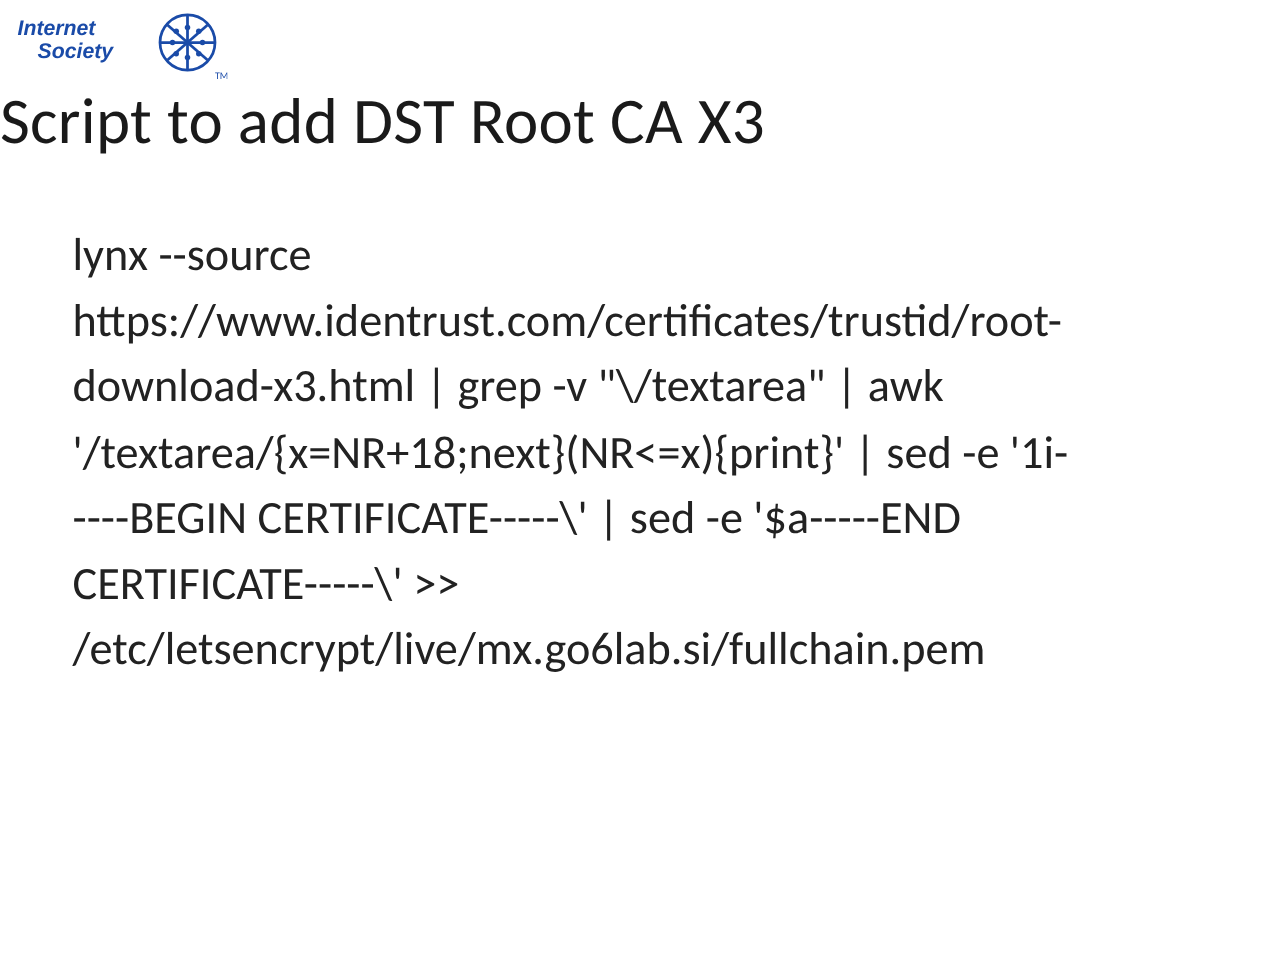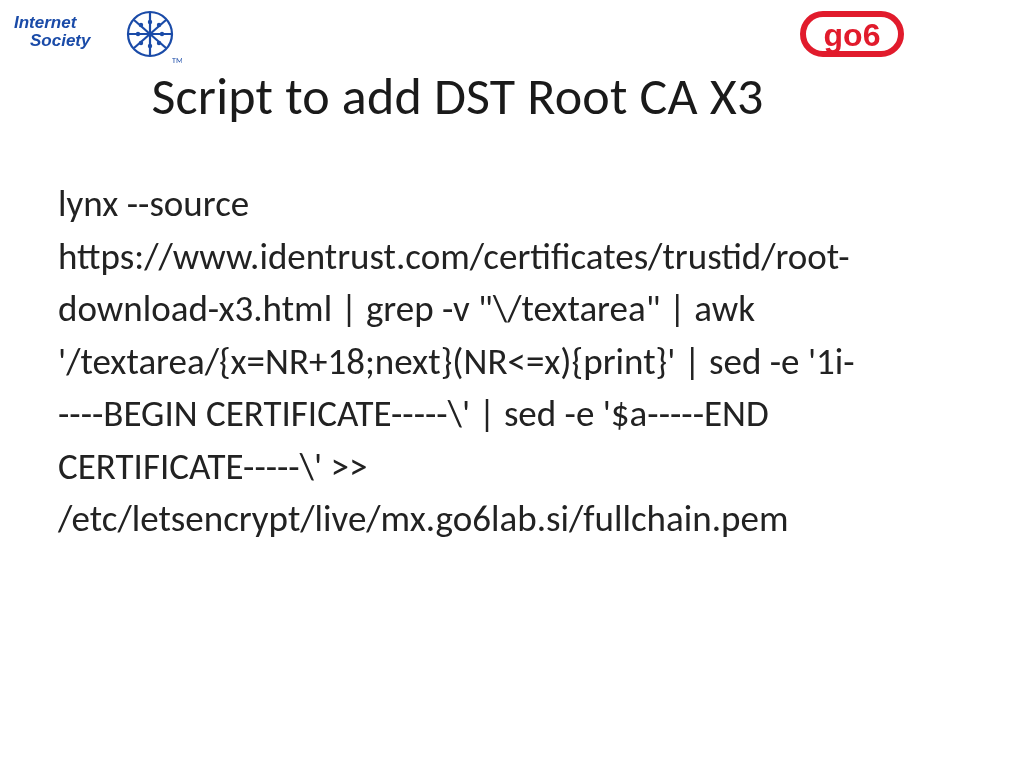--- a/index.html
+++ b/index.html
@@ -30,21 +30,21 @@
     top: 6px;
     right: 8px;
     width: 110px;
     height: 56px;
   }
   .title {
     position: absolute;
     top: 64px;
     left: 0;
     right: 0;
-    text-align: center;
+    text-align: left;
     font-size: 52px;
     color: #1a1a1a;
     font-weight: 400;
     letter-spacing: 0.2px;
   }
   .body-text {
     position: absolute;
     top: 178px;
     left: 58px;
     right: 50px;
@@ -81,33 +81,18 @@
         <circle cx="138" cy="38" r="2.2"></circle>
         <circle cx="147" cy="17" r="2.2"></circle>
         <circle cx="129" cy="35" r="2.2"></circle>
         <circle cx="129" cy="17" r="2.2"></circle>
         <circle cx="147" cy="35" r="2.2"></circle>
       </g>
       <text x="160" y="55" font-size="8" fill="#1a4ba8">TM</text>
     </svg>
   </div>
 
-  <div class="logo-right">
-    <svg viewBox="0 0 110 56" width="110" height="56">
-      <defs>
-        <filter id="ds" x="-10%" y="-10%" width="130%" height="130%">
-        </filter>
-      </defs>
-      <g>
-
-        <g fill="#ffffff" stroke="#e11b2c" stroke-width="6" stroke-linejoin="round">
-          <rect x="6" y="8" rx="20" ry="20" width="98" height="40"></rect>
-        </g>
-        <text x="55" y="40" text-anchor="middle" font-family="Arial Black, Arial, sans-serif" font-size="32" font-weight="900" fill="#e11b2c">go6</text>
-      </g>
-    </svg>
-  </div>
 
   <div class="title">Script to add DST Root CA X3</div>
 
   <div class="body-text">lynx --source https://www.identrust.com/certificates/trustid/root-download-x3.html | grep -v "\/textarea" | awk '/textarea/{x=NR+18;next}(NR&lt;=x){print}' | sed -e '1i-----BEGIN CERTIFICATE-----\' | sed -e '$a-----END CERTIFICATE-----\' &gt;&gt; /etc/letsencrypt/live/mx.go6lab.si/fullchain.pem</div>
 
 </div>
 
 </body></html>

